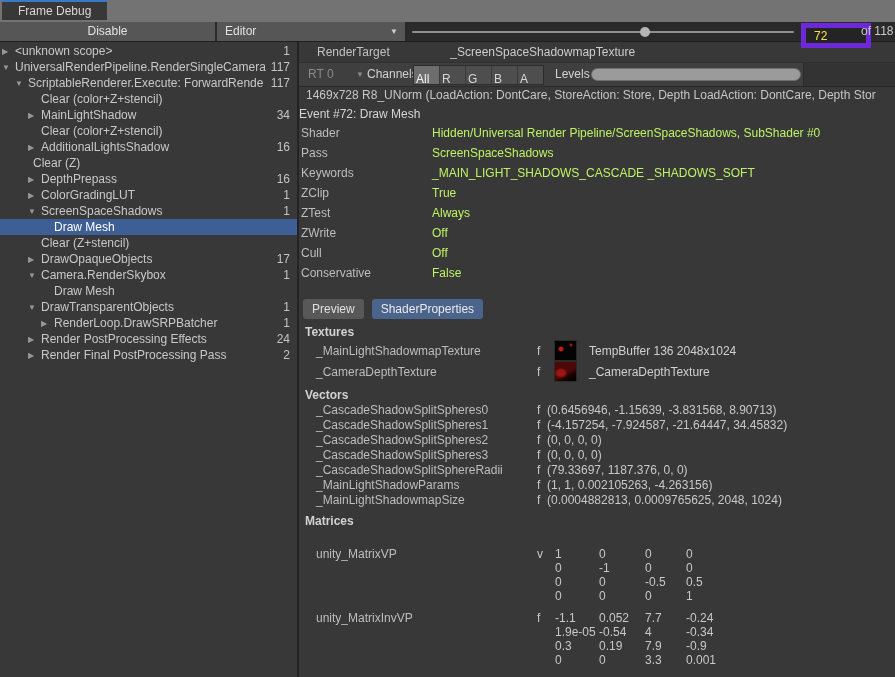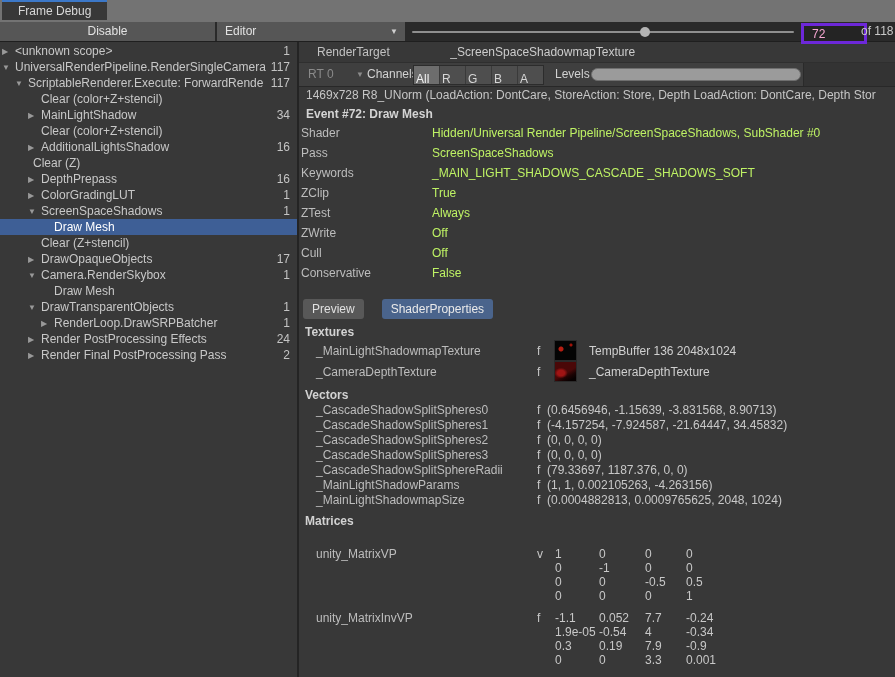--- a/index.html
+++ b/index.html
@@ -12,21 +12,21 @@
   
   .toolbar{position:relative;height:19px;background:#2a2a2a;border-bottom:1px solid #1f1f1f}
   .btn-disable{position:absolute;left:0;top:0;width:216px;height:19px;background:#565656;color:#e2e2e2;
                text-align:center;line-height:19px;border-right:1px solid #2a2a2a;box-sizing:border-box}
   .dd-editor{position:absolute;left:217px;top:0;width:188px;height:19px;background:#565656;line-height:19px;
              padding-left:8px;color:#e2e2e2;box-sizing:border-box}
   .dd-caret{position:absolute;right:7px;top:0;color:#d0d0d0;font-size:8px;line-height:19px}
   .slider-track{position:absolute;left:412px;top:9px;width:382px;height:2px;background:#8f8f8f;border-radius:1px}
   .slider-handle{position:absolute;top:-4px;width:10px;height:10px;border-radius:50%;background:#b4b4b4}
   .frame-input{position:absolute;left:801px;top:1px;width:50px;height:15px;background:#242424;
-               border:3px solid #6d28d9;color:#f9a8d4;font:12px "Liberation Sans",sans-serif;padding:0 2px 0 8px}
+               border:5px solid #6d28d9;color:#fde047;font:12px "Liberation Sans",sans-serif;padding:0 2px 0 8px}
   .frame-total{position:absolute;left:861px;top:0;line-height:18px;color:#c8c8c8}
   
   .main{display:flex;height:635px}
   .tree{width:297px;overflow:hidden;flex:none;padding-top:1px}
   .tree-row{height:16px;display:flex;align-items:center;white-space:nowrap;color:#c8c8c8;box-sizing:border-box}
   .tree-row.selected{background:#3e5f96;color:#ffffff}
   .tree-arrow{width:13px;flex:none;font-size:8px;color:#999999;text-align:left;padding-top:1px}
   .tree-label{flex:1;overflow:hidden}
   .tree-count{flex:none;padding-right:7px;color:#c4c4c4}
   .vdivider{width:2px;background:#242424;flex:none}
@@ -43,27 +43,27 @@
   .ch-group{position:absolute;left:114px;top:2px;display:flex;height:18px;border:1px solid #2c2c2c}
   .ch-btn{min-width:21px;padding:4px 2px;text-align:left;line-height:18px;background:#4e4e4e;
           border-right:1px solid #3a3a3a;color:#d6d6d6}
   .ch-btn:last-child{border-right:none}
   .ch-btn.active{background:#6d6d6d;color:#f2f2f2}
   .lv-label{position:absolute;left:256px;top:0;line-height:23px;color:#d2d2d2}
   .lv-bar{position:absolute;left:292px;top:5px;width:210px;height:13px;background:#9b9b9b;
           border-radius:7px;border:1px solid #6f6f6f;box-sizing:border-box}
   .ch-dark{position:absolute;left:504px;top:0;right:0;bottom:0;background:#333333;border-left:1px solid #2a2a2a}
   .buf-info{height:16px;line-height:17px;padding-left:7px;white-space:nowrap;overflow:hidden;color:#c6c6c6}
-  .event-title{height:20px;line-height:22px;padding-left:7px;font-weight:bold;color:#d4d4d4}
+  .event-title{height:20px;line-height:22px;font-weight:normal;color:#d4d4d4}
   
   .prop-row{height:20px;line-height:20px}
   .prop-label{display:inline-block;width:131px;padding-left:2px;color:#bdbdbd;vertical-align:top}
   .prop-value{color:#bef264}
   
-  .ptabs{margin:16px 0 0 4px;display:flex;gap:18px;height:20px}
+  .ptabs{margin:16px 0 0 4px;display:flex;gap:8px;height:20px}
   .ptab{line-height:20px;padding:0 9px;border-radius:3px;background:#585858;color:#e0e0e0}
   .ptab.active{background:#4a648c;color:#eaeaea}
   
   .sec-header{font-weight:bold;color:#d2d2d2;padding-left:6px;height:15px;line-height:15px;margin-top:6px}
   .tex-row{position:relative;height:21px}
   .tex-name{position:absolute;left:17px;top:4px;color:#bdbdbd}
   .col-type{position:absolute;left:238px;color:#c8c8c8}
   .tex-type{top:4px}
   .tex-thumb{position:absolute;left:256px;top:1px;width:21px;height:19px;outline:1px solid #2a2a2a}
   .thumb-shadowmap{background-color:#040404;

